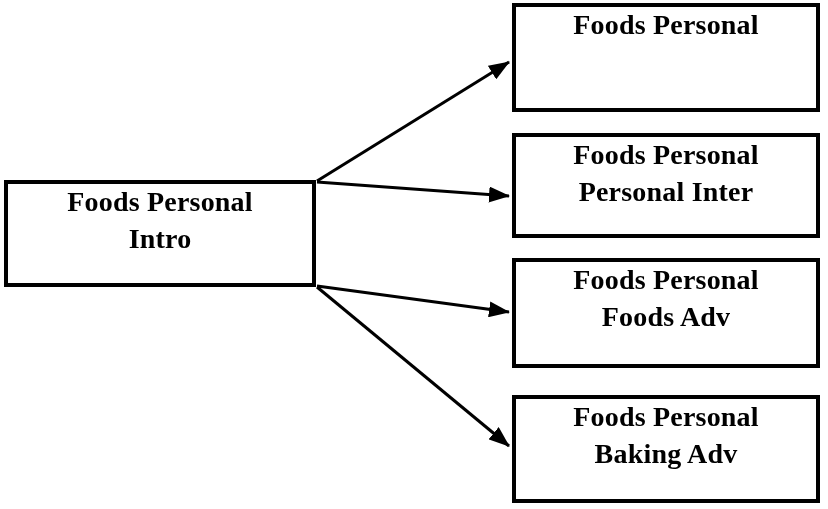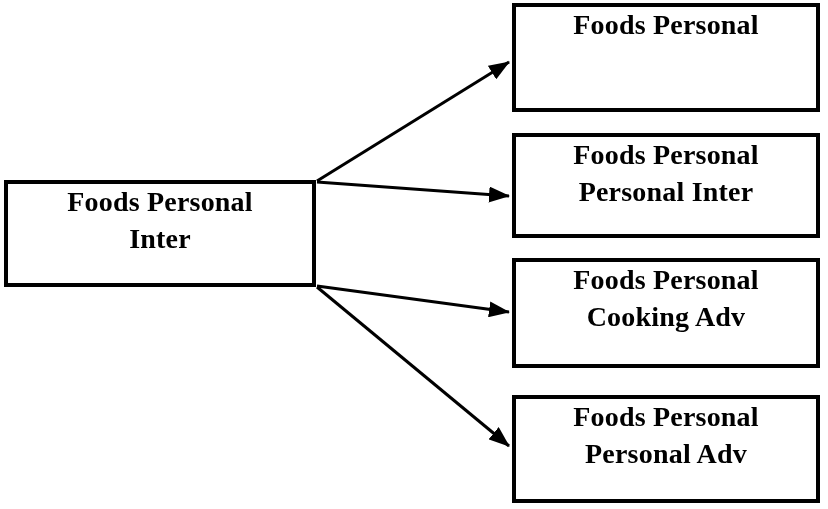--- a/index.html
+++ b/index.html
@@ -52,35 +52,35 @@
       </marker>
     </defs>
     <line x1="317" y1="181" x2="509" y2="62" marker-end="url(#arrowhead)"></line>
     <line x1="317" y1="182" x2="509" y2="196" marker-end="url(#arrowhead)"></line>
     <line x1="317" y1="286" x2="509" y2="312" marker-end="url(#arrowhead)"></line>
     <line x1="317" y1="287" x2="509" y2="446" marker-end="url(#arrowhead)"></line>
   </svg>
 
   <div class="node" id="node-root">
     <span>Foods Personal</span>
-    <span>Inter</span>
+    <span>Intro</span>
   </div>
 
   <div class="node" id="node-child0">
     <span>Foods Personal</span>
   </div>
 
   <div class="node" id="node-child1">
     <span>Foods Personal</span>
     <span>Personal Inter</span>
   </div>
 
   <div class="node" id="node-child2">
     <span>Foods Personal</span>
-    <span>Cooking Adv</span>
+    <span>Foods Adv</span>
   </div>
 
   <div class="node" id="node-child3">
     <span>Foods Personal</span>
-    <span>Personal Adv</span>
+    <span>Baking Adv</span>
   </div>
 
 </div>
 
 </body></html>

